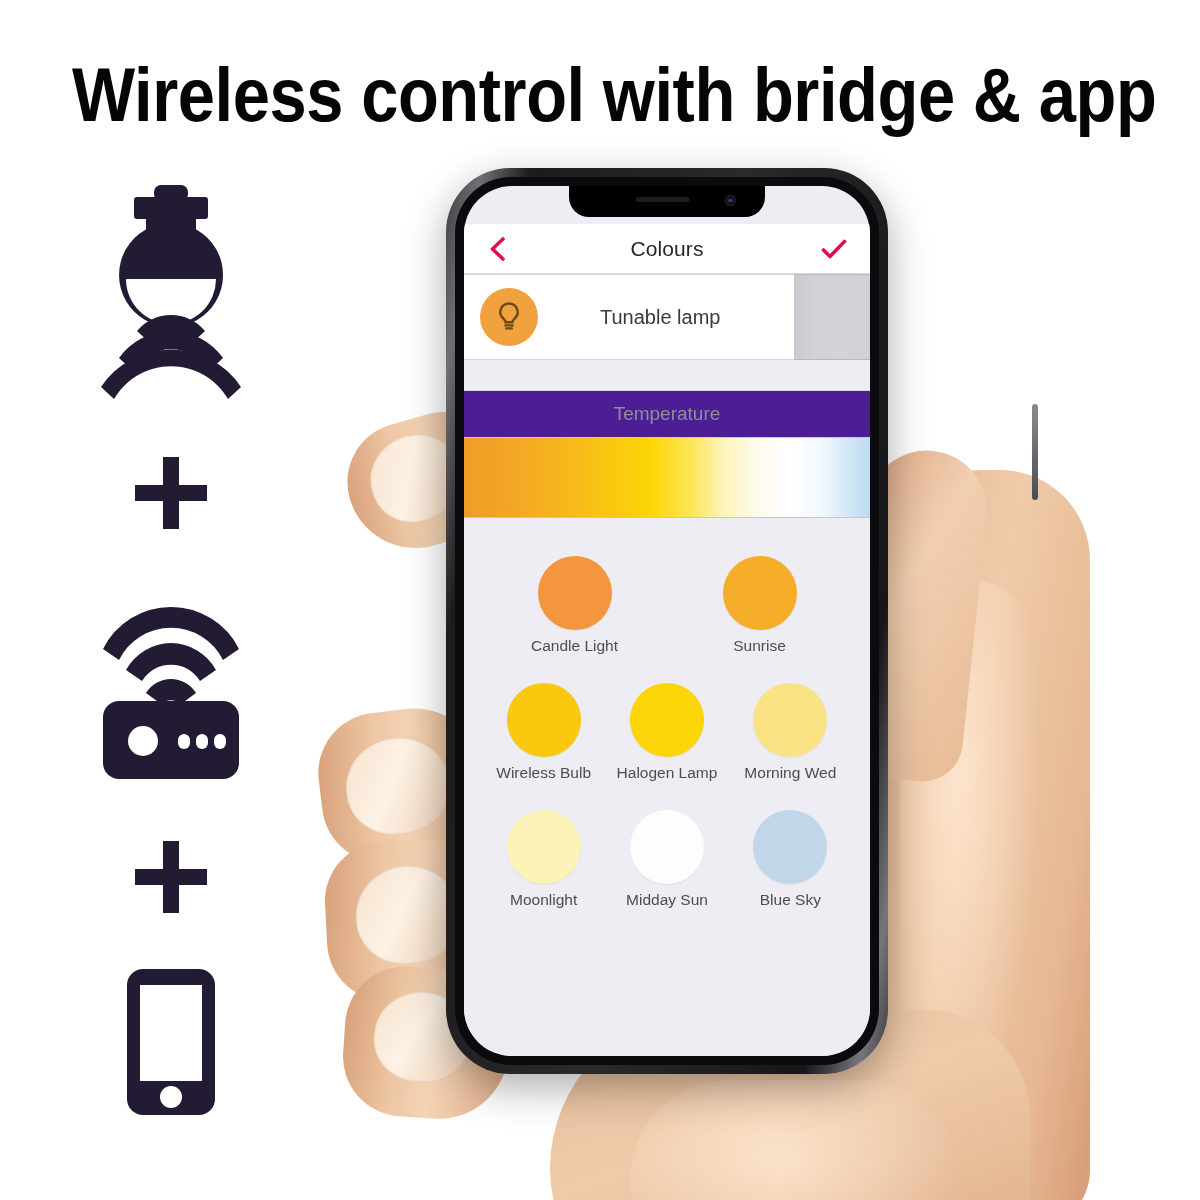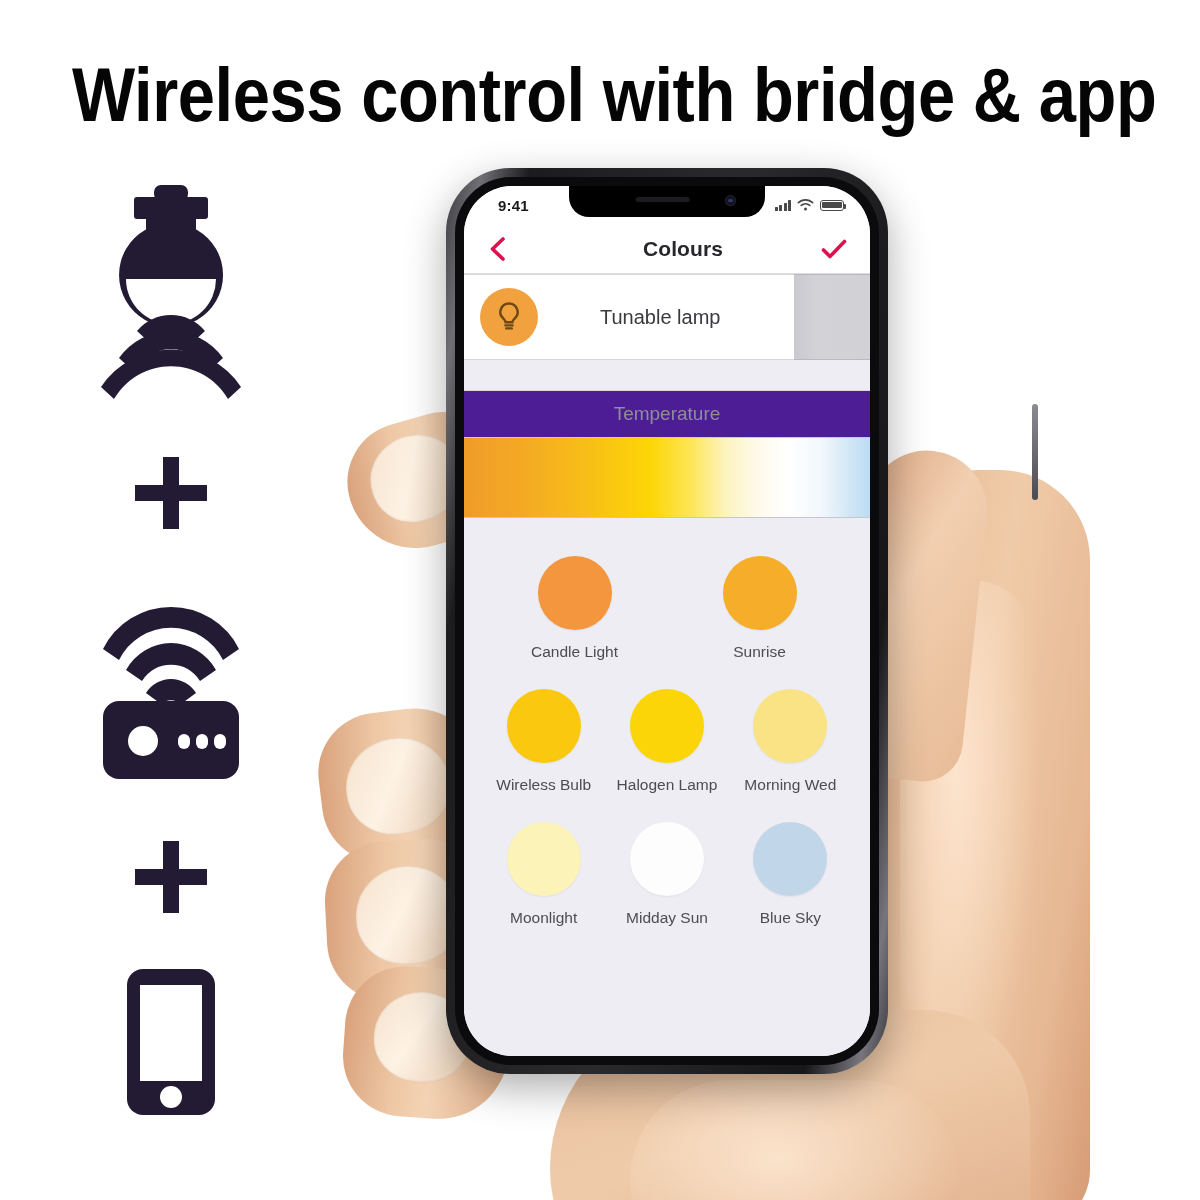--- a/index.html
+++ b/index.html
@@ -195,21 +195,21 @@
   
   .navbar {
     position: absolute; left: 0; top: 38px; width: 100%; height: 50px;
     background: #ffffff;
     display: flex; align-items: center; z-index: 4;
     border-bottom: 1px solid #dcdce2;
   }
   .nav-back { margin-left: 22px; width: 26px; height: 26px; cursor: pointer; }
   .nav-title {
     position: absolute; left: 0; width: 100%; text-align: center;
-    font-size: 21px; font-weight: bold; color: #27272b; letter-spacing: .1px; margin-left: 16px;
+    font-size: 21px; font-weight: normal; color: #27272b; letter-spacing: .1px;
   }
   .nav-done { margin-left: auto; margin-right: 22px; width: 28px; height: 28px; cursor: pointer; }
 
   
   .lamp-row {
     position: absolute; left: 0; top: 88px; width: 100%; height: 86px;
     display: flex; align-items: stretch; z-index: 3;
   }
   .lamp-main {
     flex: 1 1 auto; background: #ffffff; display: flex; align-items: center;
@@ -253,21 +253,21 @@
     background: #eeedf3; z-index: 2;
     padding: 38px 18px 0 18px;
   }
   .grid-row { display: flex; margin-bottom: 28px; }
   .cell { flex: 1 1 0; display: flex; flex-direction: column; align-items: center; }
   .dot {
     width: 74px; height: 74px; border-radius: 50%;
     box-shadow: 0 1px 2px rgba(0,0,0,.06);
   }
   .dot-label {
-    margin-top: 13px; font-size: 15.5px; color: #4c4c52; white-space: nowrap;
+    margin-top: 7px; font-size: 15.5px; color: #4c4c52; white-space: nowrap;
   }
 
   
   .navy { fill: #231b33; }
 </style>
 </head>
 <body>
 
 <div id="stage">
 
@@ -354,41 +354,20 @@
       <div class="btn-side bs-power"></div>
 
       <div class="phone-inner">
         <div class="screen">
 
           <div class="notch">
             <div class="speaker"></div>
             <div class="camera"></div>
           </div>
 
-          <div class="statusbar">
-            <div class="sb-time">9:41</div>
-            <div class="sb-right">
-              <div class="sig">
-                  <i></i>
-                  <i></i>
-                  <i></i>
-                  <i></i>
-                </div>
-              <svg width="17" height="12" viewBox="0 0 17 12">
-                <g fill="none" stroke="#4a4a4a" stroke-width="1.7" stroke-linecap="round">
-                  <path d="M1.4 3.6 A10.5 10.5 0 0 1 15.6 3.6"></path>
-                  <path d="M4.2 6.4 A6.6 6.6 0 0 1 12.8 6.4"></path>
-                </g>
-                <circle cx="8.5" cy="10" r="1.5" fill="#4a4a4a"></circle>
-              </svg>
-              <div class="batt">
-                  <span></span>
-                </div>
-            </div>
-          </div>
 
           <div class="navbar">
             <svg class="nav-back" viewBox="0 0 26 26">
               <path d="M17 3 L6.5 13 L17 23" fill="none" stroke="#e01050" stroke-width="3.6" stroke-linecap="round" stroke-linejoin="round"></path>
             </svg>
             <div class="nav-title">Colours</div>
             <svg class="nav-done" viewBox="0 0 28 28">
               <path d="M3.5 15 L10 21.5 L24.5 6.5" fill="none" stroke="#e01050" stroke-width="3.6" stroke-linecap="round" stroke-linejoin="round"></path>
             </svg>
           </div>

